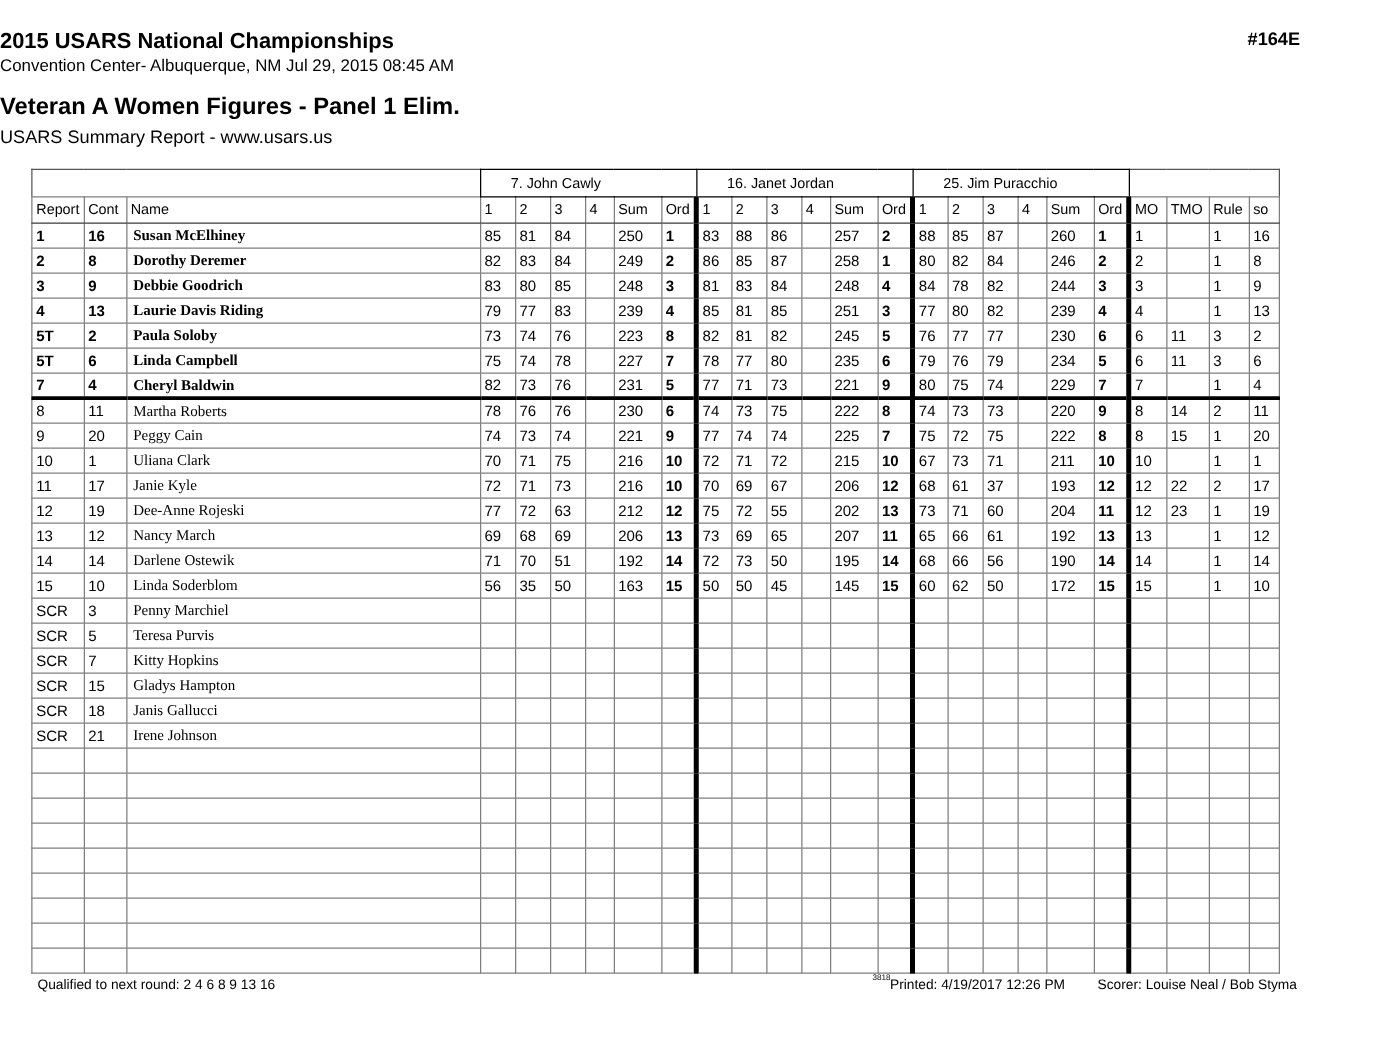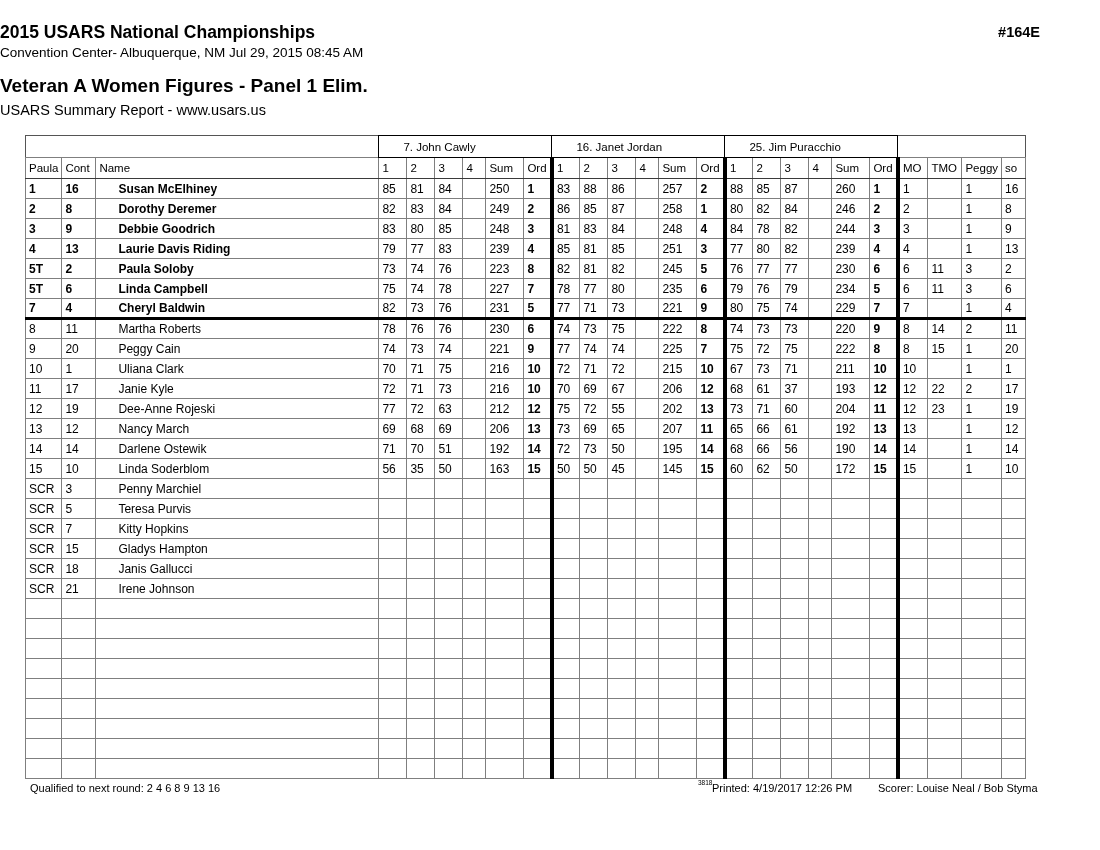--- a/index.html
+++ b/index.html
@@ -34,21 +34,21 @@
     font-size:11.5px; padding-left:24px; text-align:left; background:#fff;
   }
   #results th.noborder { border:none; }
   #results th.colhead { font-size:11.5px; height:21px; border-bottom:1px solid #3a3a3a; }
   #results .thickL { border-left:4px solid #000 !important; }
   #results tr.cutoff td { border-bottom:3px solid #000; }
   #results tr.boldrow td.place,
   #results tr.boldrow td.cont,
   #results tr.boldrow td.name { font-weight:bold; }
   #results td.ord { font-weight:bold; }
-  #results td.name { padding-left:22px; }
+  #results td.name { padding-left:5px;font-family:Liberation Serif, serif; }
   #results { border:1px solid #555; }
 
   .footer { position:absolute; left:0; right:0; top:782px; height:16px; font-size:11px; }
   .footer .qual    { position:absolute; left:30px; }
   .footer .code    { position:absolute; left:698px; top:-3px; font-size:6.5px; }
   .footer .printed { position:absolute; left:712px; }
   .footer .scorer  { position:absolute; left:878px; }
 </style>
 </head>
 <body>
@@ -95,21 +95,21 @@
       </colgroup>
       <thead>
         <tr>
           <th class="noborder" colspan="3"></th>
           <th class="judgeName" colspan="6">7.  John Cawly</th>
           <th class="judgeName" colspan="6">16.  Janet Jordan</th>
           <th class="judgeName" colspan="6">25.  Jim Puracchio</th>
           <th class="noborder" colspan="4"></th>
         </tr>
         <tr>
-          <th class="colhead">Paula</th>
+          <th class="colhead">Report</th>
           <th class="colhead">Cont</th>
           <th class="colhead">Name</th>
           <th class="colhead">1</th>
           <th class="colhead">2</th>
           <th class="colhead">3</th>
           <th class="colhead">4</th>
           <th class="colhead">Sum</th>
           <th class="colhead">Ord</th>
           <th class="colhead thickL">1</th>
           <th class="colhead">2</th>
@@ -118,21 +118,21 @@
           <th class="colhead">Sum</th>
           <th class="colhead">Ord</th>
           <th class="colhead thickL">1</th>
           <th class="colhead">2</th>
           <th class="colhead">3</th>
           <th class="colhead">4</th>
           <th class="colhead">Sum</th>
           <th class="colhead">Ord</th>
           <th class="colhead thickL">MO</th>
           <th class="colhead">TMO</th>
-          <th class="colhead">Peggy</th>
+          <th class="colhead">Rule</th>
           <th class="colhead">so</th>
         </tr>
       </thead>
       <tbody>
         <tr class="boldrow">
           <td class="place">1</td>
           <td class="cont">16</td>
           <td class="name">Susan McElhiney</td>
           <td>85</td>
           <td>81</td>

